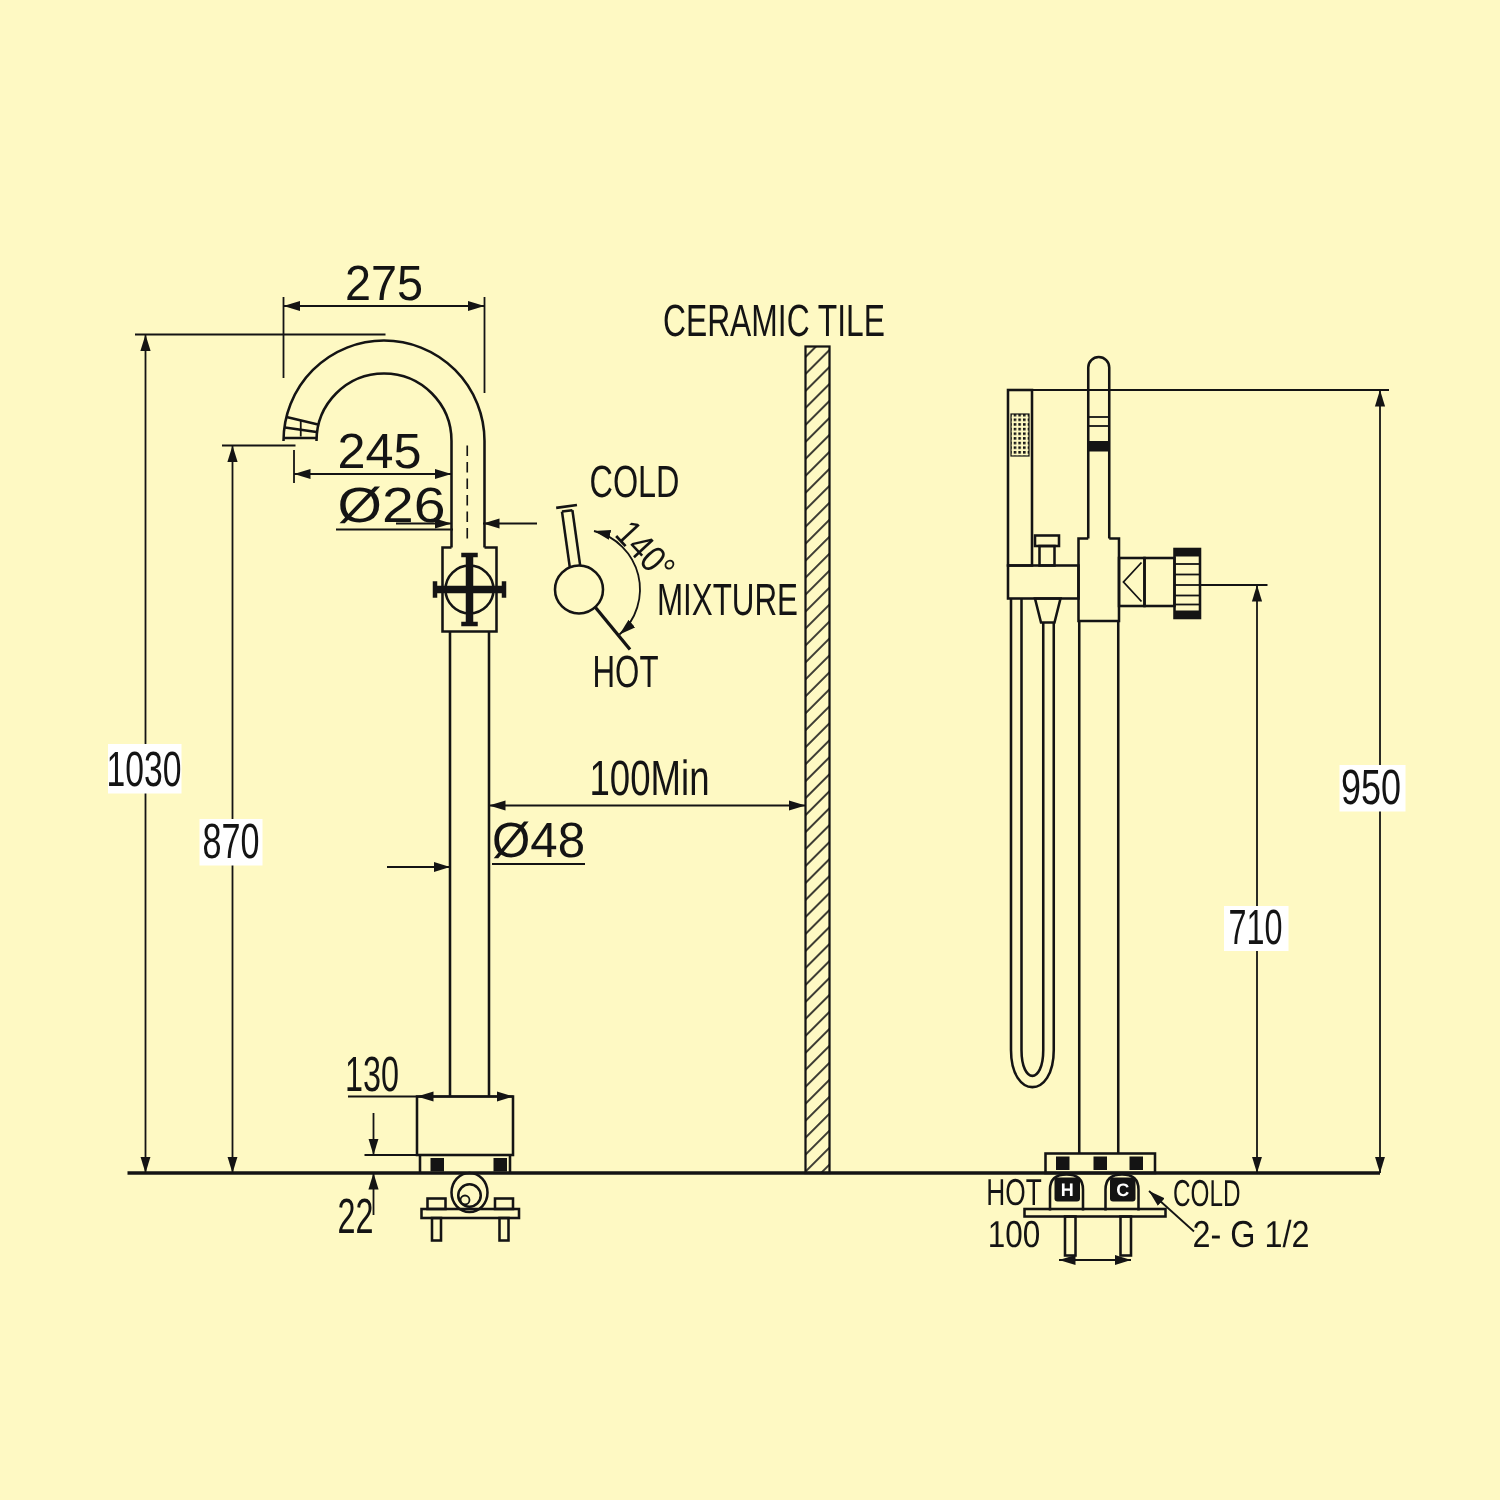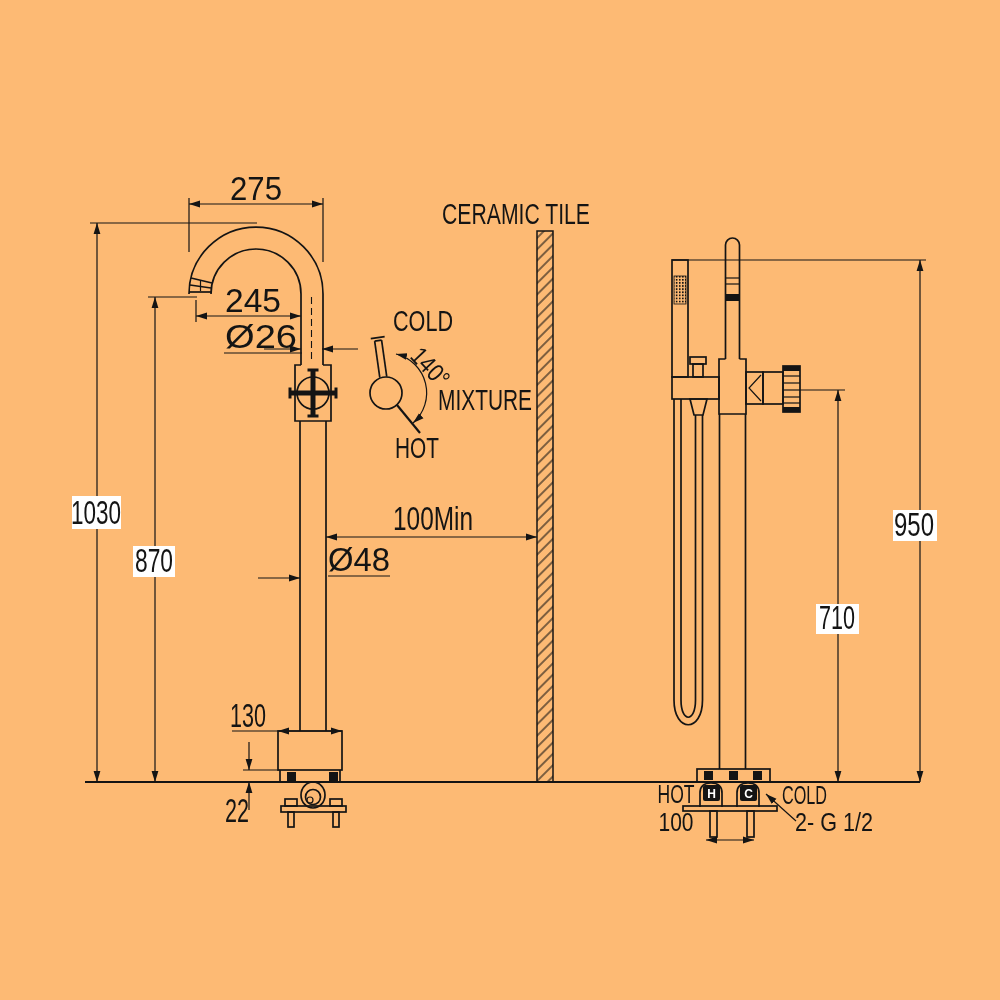--- a/index.html
+++ b/index.html
@@ -1,16 +1,16 @@
 <!DOCTYPE html>
 <html><head>
 <meta charset="utf-8">
 <style>
   html,body{margin:0;padding:0;background:#fff;}
-  .stage{width:1000px;height:1000px;background:#fdba74;position:relative;font-family:"Liberation Sans",sans-serif;}
+  .stage{width:1000px;height:1000px;background:#fef9c3;position:relative;font-family:"Liberation Sans",sans-serif;}
   svg text{fill:#141414;font-family:"Liberation Sans",sans-serif;}
   .dim{font-size:33px;}
   .lbl{font-size:30px;}
   .sm{font-size:25px;}
   .badge{font-size:12px;font-weight:bold;fill:#fff;}
   .ln{stroke:#141414;stroke-width:1.7;fill:none;}
   .thin{stroke:#141414;stroke-width:1.2;fill:none;}
   .dimln{stroke:#141414;stroke-width:1.2;fill:none;}
   .thick{stroke:#141414;stroke-width:2.2;fill:none;}
   .blk{fill:#141414;stroke:none;}

